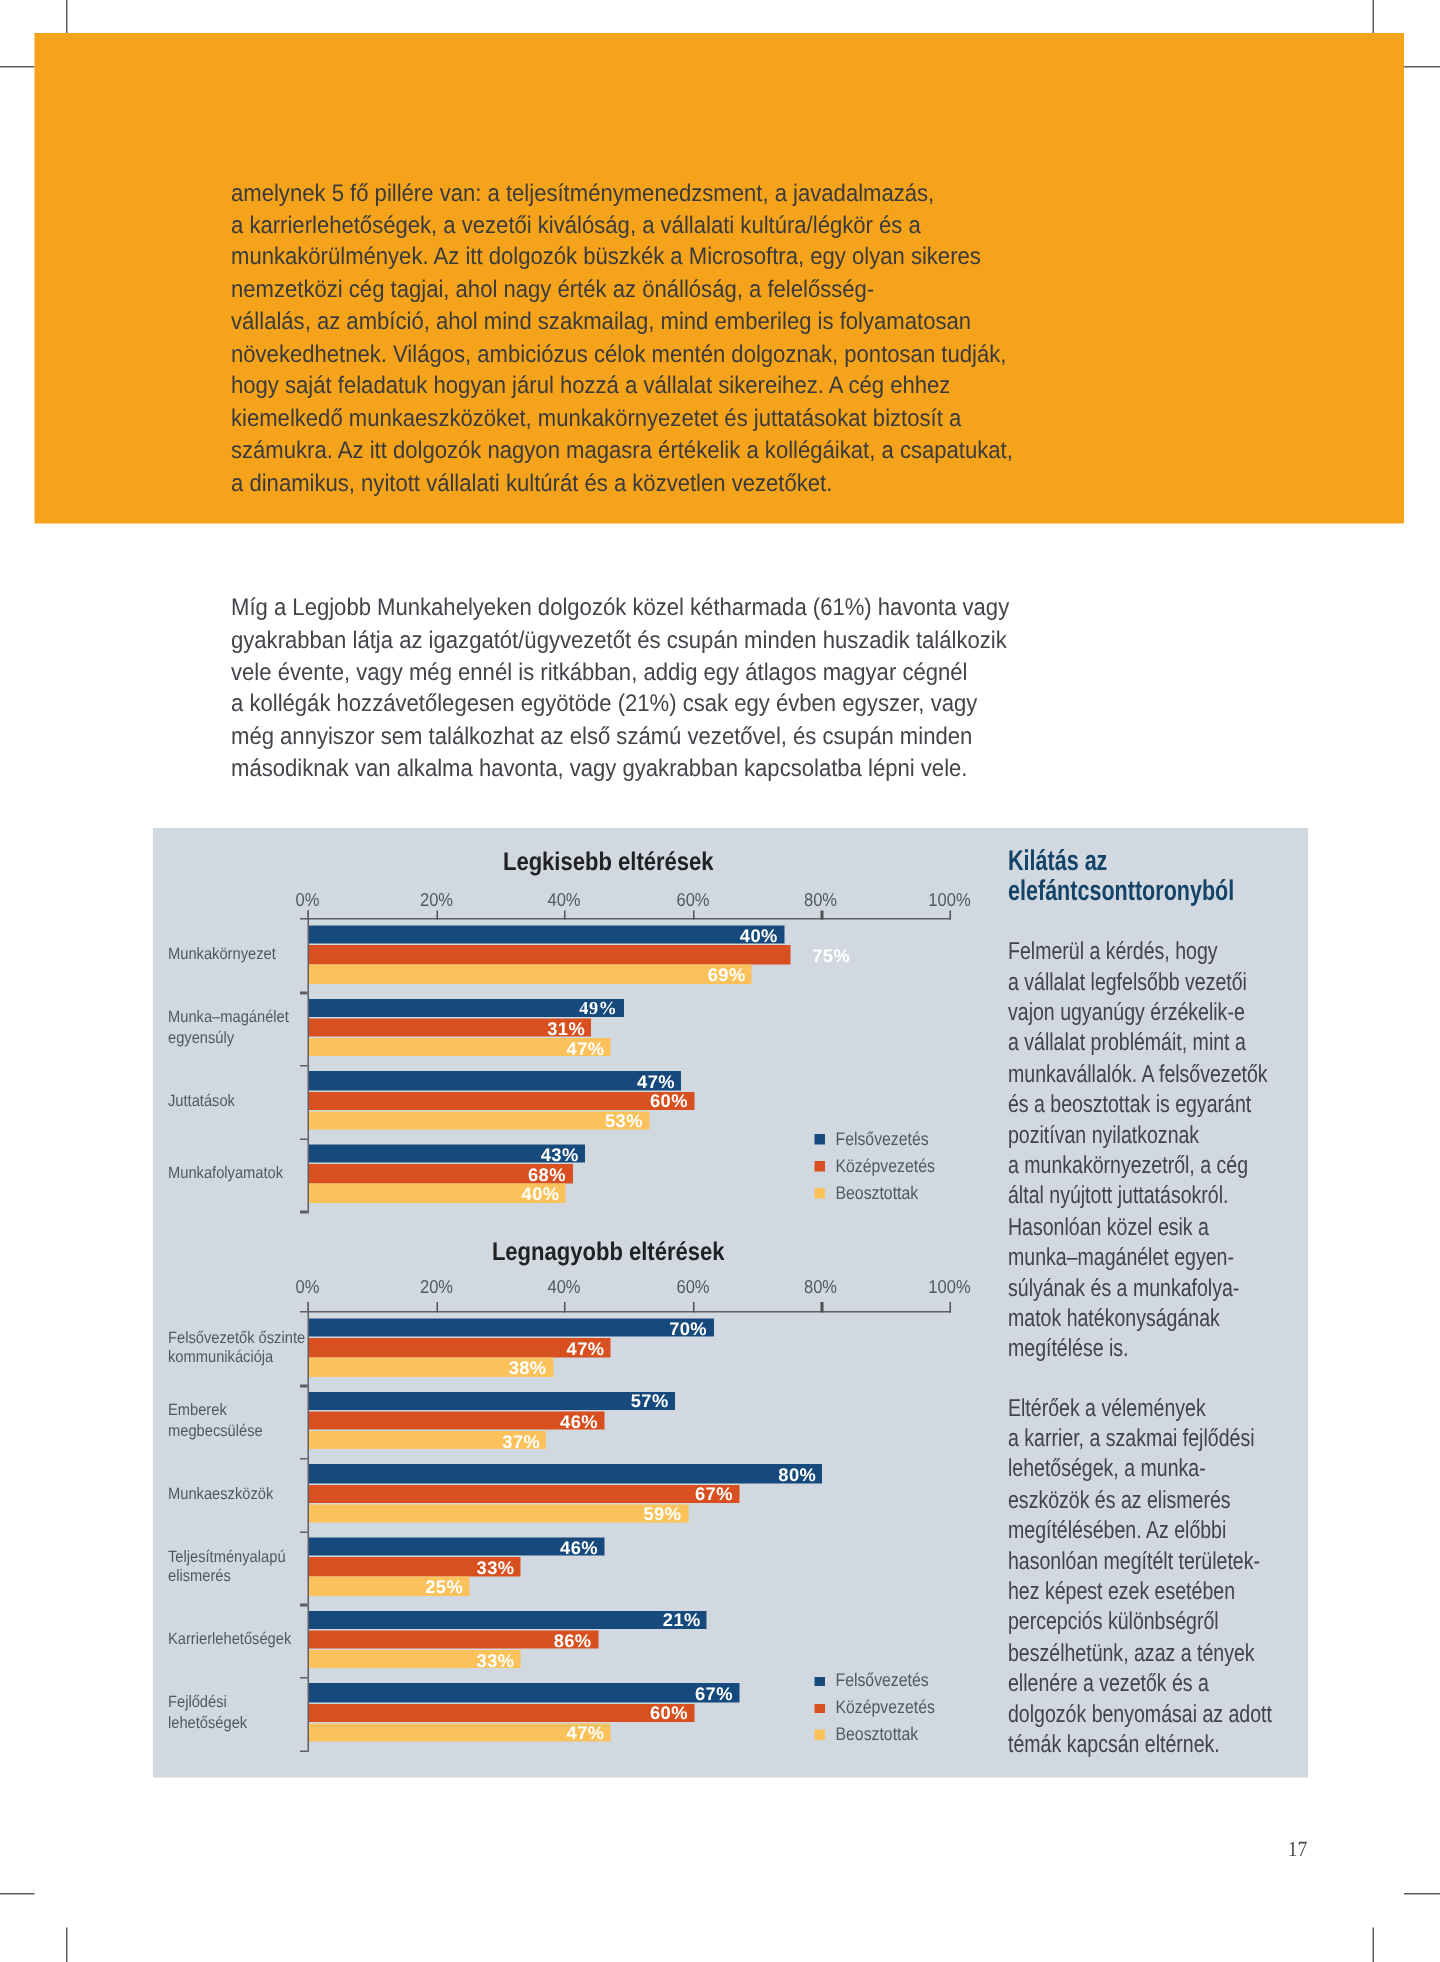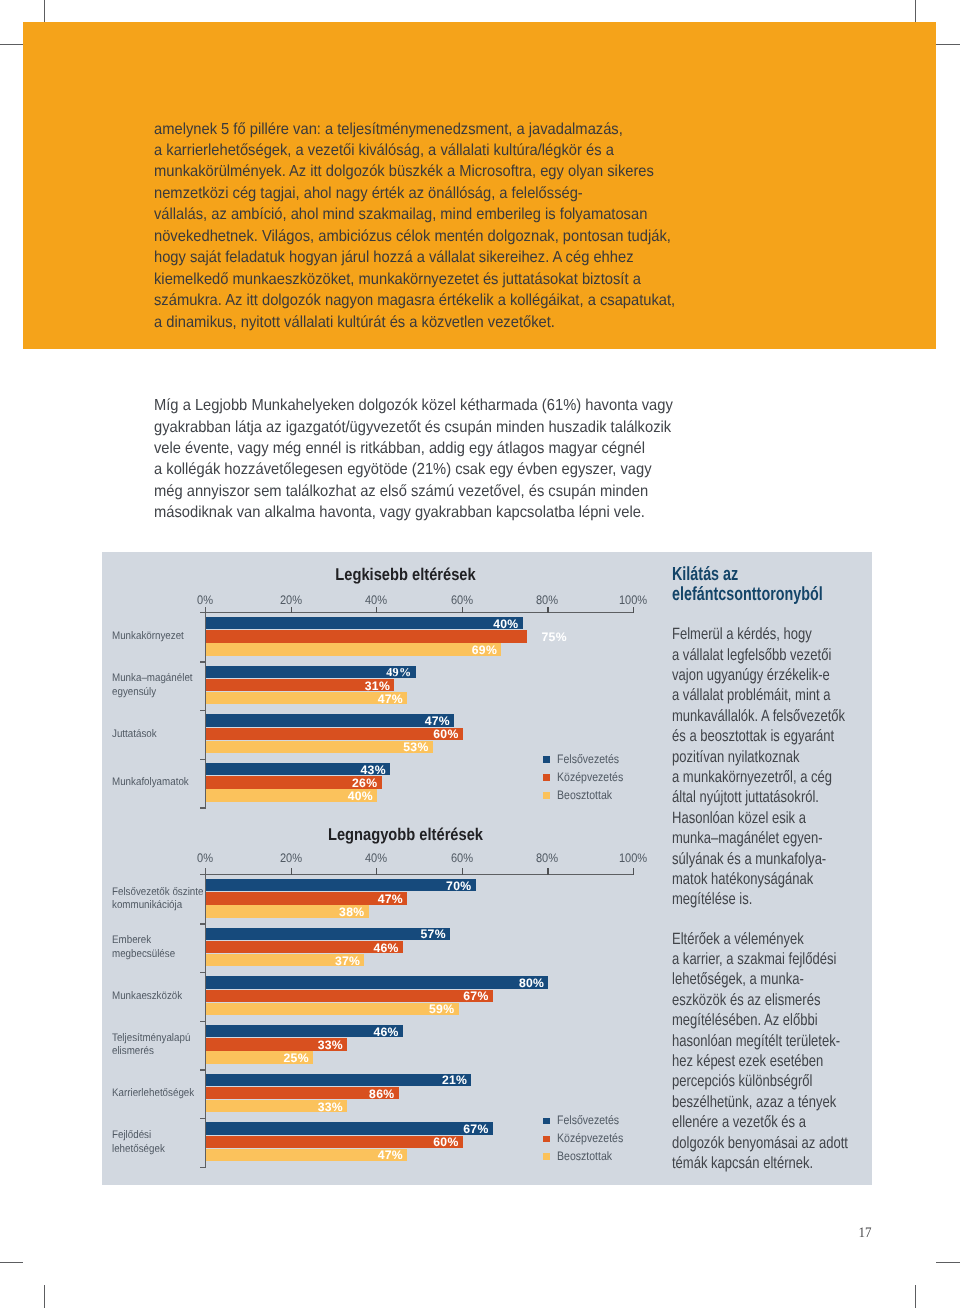--- a/index.html
+++ b/index.html
@@ -124,21 +124,21 @@
     <div class="barlbl" style="left:206.0px;top:692.7px;width:197.0px;">47%</div>
     <div class="bar" style="left: 206px; top: 714.3px; width: 248.2px; background: rgb(22, 74, 124);"></div>
     <div class="barlbl" style="left:206.0px;top:714.9px;width:244.0px;">47%</div>
     <div class="bar" style="left: 206px; top: 727.5px; width: 256.8px; background: rgb(216, 80, 31);"></div>
     <div class="barlbl" style="left:206.0px;top:728.1px;width:252.6px;">60%</div>
     <div class="bar" style="left: 206px; top: 740.7px; width: 226.8px; background: rgb(251, 194, 92);"></div>
     <div class="barlbl" style="left:206.0px;top:741.3px;width:222.6px;">53%</div>
     <div class="bar" style="left: 206px; top: 763px; width: 184px; background: rgb(22, 74, 124);"></div>
     <div class="barlbl" style="left:206.0px;top:763.6px;width:179.8px;">43%</div>
     <div class="bar" style="left: 206px; top: 776.2px; width: 175.5px; background: rgb(216, 80, 31);"></div>
-    <div class="barlbl" style="left:206.0px;top:776.8px;width:171.3px;">26%</div>
+    <div class="barlbl" style="left:206.0px;top:776.8px;width:171.3px;">68%</div>
     <div class="bar" style="left: 206px; top: 789.4px; width: 171.2px; background: rgb(251, 194, 92);"></div>
     <div class="barlbl" style="left:206.0px;top:790.0px;width:167.0px;">40%</div>
   <div class="legend" style="left:543px;top:751px;">
     <div class="lgrow">
         <span class="lgsw" style="background: rgb(22, 74, 124);"></span>
         <span class="lgtx">Felsővezetés</span>
       </div>
     <div class="lgrow">
         <span class="lgsw" style="background: rgb(216, 80, 31);"></span>
         <span class="lgtx">Középvezetés</span>

